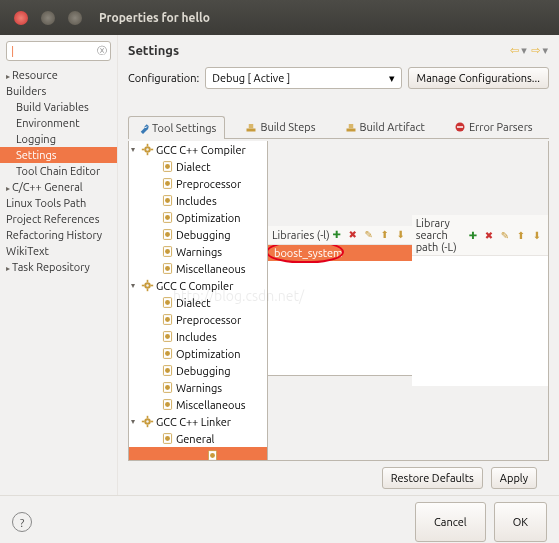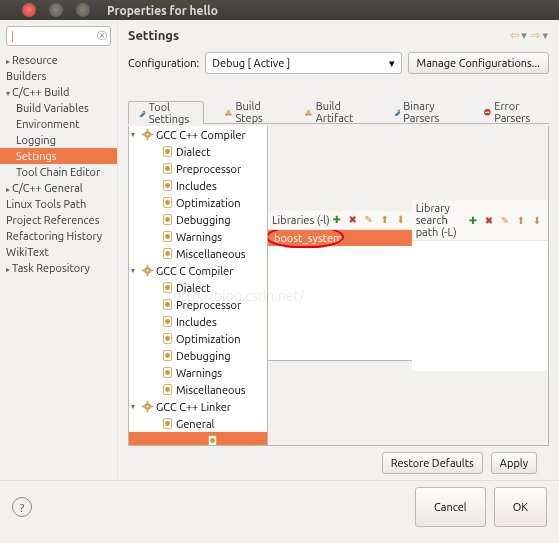--- a/index.html
+++ b/index.html
@@ -1,17 +1,17 @@
 <!DOCTYPE html>
 <html><head>
 <meta charset="utf-8">
 <style>
 * { box-sizing: border-box; margin: 0; padding: 0; font-family: "Ubuntu", "Segoe UI", sans-serif; font-size: 11px; }
 body { background: #f2f1f0; width: 559px; height: 543px; overflow: hidden; }
-.titlebar { height: 20px; background: linear-gradient(#4c4b46,#3c3b37); color: #dfdbd2; display: flex; align-items: center; padding-left: 22px; gap: 13px; }
+.titlebar { height: 35px; background: linear-gradient(#4c4b46,#3c3b37); color: #dfdbd2; display: flex; align-items: center; padding-left: 14px; gap: 13px; }
 .win-btn { width: 14px; height: 14px; border-radius: 50%; display: inline-block; }
 .close-b { background: radial-gradient(#f08074,#c33); }
 .min-b, .max-b { background: radial-gradient(#8a857b,#5a554b); }
 .title { margin-left: 4px; font-weight: bold; font-size: 12px; }
 
 .content { display: flex; height: 460px; }
 .leftpane { width: 118px; border-right: 1px solid #e8e5e2; padding-top: 6px; }
 .search { margin: 0 6px 6px 6px; border: 1px solid #bdb7ad; border-radius: 3px; height: 20px; background: #fff; position: relative; }
 .cursor { position: absolute; left: 4px; top: 2px; color: #f07746; font-size: 12px; }
 .clr { position: absolute; right: 3px; top: 2px; font-size: 10px; color: #888; }
@@ -82,21 +82,20 @@
 
 <div class="content">
   <div class="leftpane">
     <div class="search">
       <span class="cursor">|</span>
       <span class="clr">ⓧ</span>
     </div>
     <div class="tree" id="left-tree">
         <div class="node l0 arrow">Resource</div>
         <div class="node l0">Builders</div>
-        <div class="node l0 arrow open">C/C++ Build</div>
         <div class="node l1">Build Variables</div>
         <div class="node l1">Environment</div>
         <div class="node l1">Logging</div>
         <div class="node l1 sel">Settings</div>
         <div class="node l1">Tool Chain Editor</div>
         <div class="node l0 arrow">C/C++ General</div>
         <div class="node l0">Linux Tools Path</div>
         <div class="node l0">Project References</div>
         <div class="node l0">Refactoring History</div>
         <div class="node l0">WikiText</div>
@@ -147,28 +146,20 @@
             <svg viewBox="0 0 16 16">
               <rect x="2" y="10" width="12" height="4" fill="#c89b3c"></rect>
               <rect x="5" y="4" width="6" height="6" fill="#d9b76b"></rect>
             </svg>
           </span>
           <span>Build Artifact</span>
         </div>
         <div class="tab">
           <span class="icn">
             <svg viewBox="0 0 16 16">
-              <path fill="#3a7ab5" d="M13 3l-3 3 0 2 2 0 3-3c1 2 0 5-2 6l-5 5-3-3 5-5c1-2 4-3 6-2z"></path>
-            </svg>
-          </span>
-          <span>Binary Parsers</span>
-        </div>
-        <div class="tab">
-          <span class="icn">
-            <svg viewBox="0 0 16 16">
               <circle cx="8" cy="8" r="6" fill="#c33"></circle>
               <rect x="4" y="7" width="8" height="2" fill="#fff"></rect>
             </svg>
           </span>
           <span>Error Parsers</span>
         </div>
       </div>
 
     <div class="toolarea">
       <div class="tooltree" id="tooltree">

